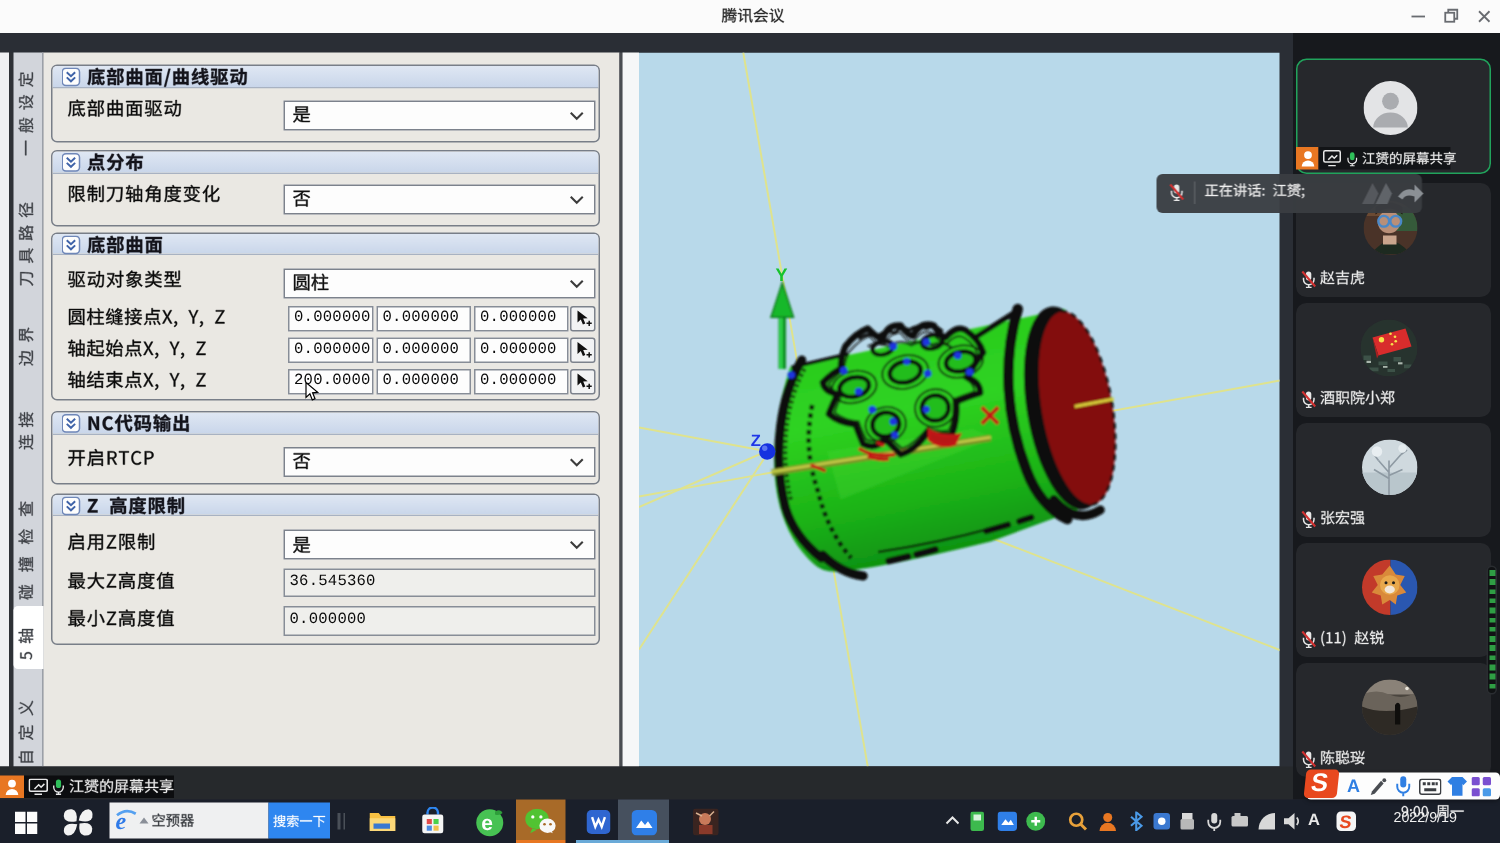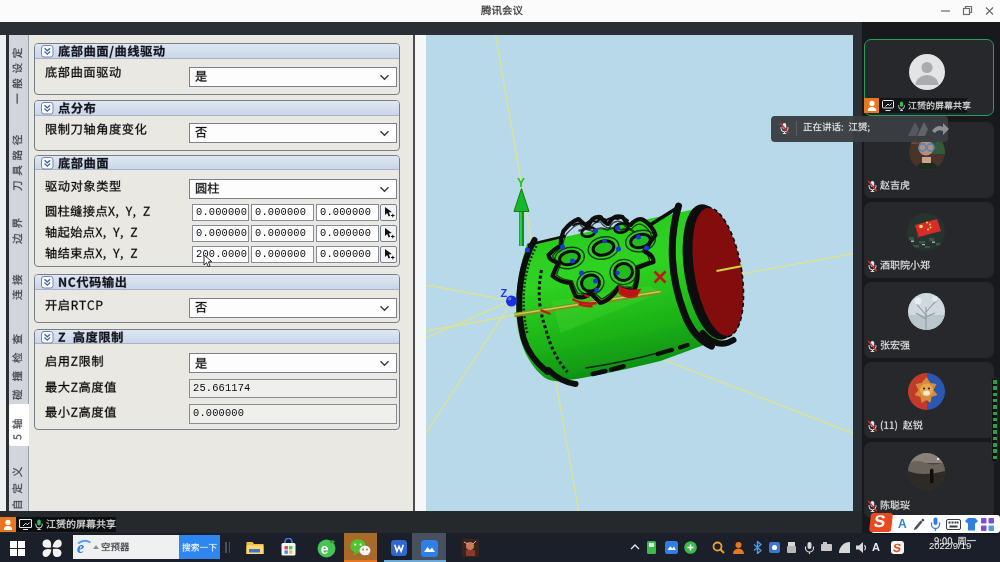--- a/index.html
+++ b/index.html
@@ -178,21 +178,21 @@
 <div style="position:absolute;left:195px;top:356.5px;z-index:4;line-height:0;"><svg width="14" height="16" style="overflow:visible">
       <path transform="translate(0,10.7)" d="M2.9 -7.4H9.2V-6.4H2.9ZM2.9 -9.1H9.2V-8.1H2.9ZM2 -9.7V-5.7H10.2V-9.7ZM2.8 -3.6C2.5 -1.9 1.7 -0.5 0.4 0.4C0.6 0.5 1 0.8 1.1 1C1.9 0.4 2.6 -0.4 3 -1.3C4 0.4 5.6 0.7 8.1 0.7H11.4C11.5 0.5 11.6 0.1 11.7 -0.1C11.1 -0.1 8.6 -0.1 8.1 -0.1C7.6 -0.1 7.1 -0.1 6.7 -0.2V-1.9H10.7V-2.7H6.7V-4.1H11.5V-4.9H0.7V-4.1H5.7V-0.4C4.7 -0.6 3.9 -1.2 3.4 -2.3C3.6 -2.7 3.6 -3.1 3.7 -3.5Z" fill="#111" stroke="#111" stroke-width="0.27"></path>
     </svg></div>
 <svg class="abs" style="left:379px;top:360.0px;z-index:4" width="12" height="8">
 <path d="M1.5 1.2 l4 4 4-4" fill="none" stroke="#3c3c3c" stroke-width="1.4"></path>
   </svg>
 <div style="position:absolute;left:44.5px;top:381px;z-index:3;line-height:0;"><svg width="73" height="16" style="overflow:visible">
       <path transform="translate(0,10.7)" d="M3 -7.7H9.2V-6.9H3ZM3 -9.2H9.2V-8.4H3ZM2.1 -9.9V-6.2H10.1V-9.9ZM4.8 -4.8V-4H2.6V-4.8ZM0.6 -0.5 0.7 0.3 4.8 -0.2V1H5.7V-0.3L6.4 -0.4V-1.1L5.7 -1.1V-4.8H11.6V-5.6H0.6V-4.8H1.8V-0.6ZM6.2 -4V-3.3H6.9L6.7 -3.2C7 -2.3 7.5 -1.5 8.2 -0.9C7.5 -0.4 6.8 0 6 0.3C6.1 0.4 6.4 0.7 6.5 0.9C7.3 0.6 8.1 0.2 8.8 -0.3C9.5 0.2 10.3 0.7 11.2 0.9C11.3 0.7 11.6 0.4 11.8 0.2C10.9 0 10.1 -0.4 9.4 -0.9C10.2 -1.6 10.8 -2.6 11.2 -3.8L10.7 -4.1L10.5 -4ZM7.5 -3.3H10.2C9.8 -2.5 9.4 -1.9 8.8 -1.4C8.2 -1.9 7.8 -2.5 7.5 -3.3ZM4.8 -3.3V-2.4H2.6V-3.3ZM4.8 -1.7V-1L2.6 -0.7V-1.7Z M18.4 -10.2C18.4 -9.3 18.4 -8 18.2 -6.7H13.6V-5.8H18.1C17.6 -3.5 16.4 -1.1 13.3 0.2C13.6 0.4 13.9 0.7 14 1C17 -0.4 18.3 -2.8 18.9 -5.1C19.9 -2.3 21.4 -0.2 23.8 1C24 0.7 24.3 0.3 24.5 0.1C22.1 -0.9 20.5 -3.1 19.7 -5.8H24.3V-6.7H19.2C19.4 -8 19.4 -9.2 19.4 -10.2Z M26.2 0H32.4V-1H27.6L32.3 -8.3V-8.9H26.6V-8H30.9L26.2 -0.7Z M37 -6.8H42.3V-5.7H37ZM36.1 -7.5V-5H43.3V-7.5ZM38.9 -10.1 39.3 -9H34.3V-8.2H45V-9H40.3C40.2 -9.4 40 -9.9 39.8 -10.3ZM34.7 -4.4V1H35.6V-3.6H43.7V0C43.7 0.1 43.6 0.2 43.5 0.2C43.3 0.2 42.8 0.2 42.2 0.2C42.3 0.4 42.5 0.7 42.5 0.9C43.3 0.9 43.8 0.9 44.2 0.8C44.5 0.6 44.6 0.5 44.6 0V-4.4ZM37 -2.9V0.3H37.9V-0.4H42.2V-2.9ZM37.9 -2.2H41.3V-1H37.9Z M51.1 -7.9V-6.8H49.1V-6H51.1V-4H55.8V-6H57.8V-6.8H55.8V-7.9H54.9V-6.8H51.9V-7.9ZM54.9 -6V-4.7H51.9V-6ZM55.6 -2.5C55.1 -1.8 54.3 -1.3 53.4 -1C52.6 -1.4 51.8 -1.9 51.3 -2.5ZM49.3 -3.2V-2.5H50.9L50.4 -2.3C50.9 -1.6 51.6 -1 52.4 -0.6C51.3 -0.2 50 0 48.7 0.1C48.8 0.3 49 0.7 49.1 0.9C50.6 0.7 52.1 0.4 53.4 -0.1C54.6 0.5 56 0.8 57.6 1C57.7 0.7 57.9 0.4 58.1 0.2C56.8 0.1 55.5 -0.2 54.4 -0.6C55.5 -1.1 56.4 -1.9 56.9 -3L56.4 -3.3L56.2 -3.2ZM52.1 -10.1C52.3 -9.8 52.5 -9.4 52.6 -9H47.9V-5.7C47.9 -3.9 47.8 -1.3 46.8 0.6C47 0.6 47.4 0.8 47.6 1C48.7 -1 48.8 -3.8 48.8 -5.7V-8.2H57.9V-9H53.7C53.5 -9.4 53.3 -9.9 53 -10.3Z M66.5 -10.2C66.4 -9.9 66.4 -9.4 66.3 -9H63.2V-8.2H66.2C66.1 -7.8 66 -7.4 65.9 -7.1H63.8V-0.2H62.6V0.6H70.8V-0.2H69.8V-7.1H66.8C66.9 -7.4 67 -7.8 67 -8.2H70.5V-9H67.2L67.4 -10.2ZM64.6 -0.2V-1.2H68.9V-0.2ZM64.6 -4.6H68.9V-3.6H64.6ZM64.6 -5.3V-6.3H68.9V-5.3ZM64.6 -2.9H68.9V-1.9H64.6ZM62.4 -10.2C61.7 -8.4 60.7 -6.6 59.5 -5.4C59.7 -5.1 60 -4.7 60.1 -4.5C60.4 -4.9 60.8 -5.3 61.1 -5.8V1H62V-7.2C62.4 -8.1 62.9 -9 63.2 -10Z" fill="#0c0c0c" stroke="#0c0c0c" stroke-width="0.27"></path>
     </svg></div>
 <div style="position:absolute;left:189px;top:378.5px;width:208px;height:19.5px;background:#efefec;border:1px solid #878d97;z-index:3"></div>
-<div style="position:absolute;left:193px;top:381.75px;z-index:4;font-family:'Liberation Mono',monospace;font-size:10.4px;color:#0a0a0a;letter-spacing:0.15px;line-height:13px">25.661174</div>
+<div style="position:absolute;left:193px;top:381.75px;z-index:4;font-family:'Liberation Mono',monospace;font-size:10.4px;color:#0a0a0a;letter-spacing:0.15px;line-height:13px">36.545360</div>
 <div style="position:absolute;left:44.5px;top:406px;z-index:3;line-height:0;"><svg width="73" height="16" style="overflow:visible">
       <path transform="translate(0,10.7)" d="M3 -7.7H9.2V-6.9H3ZM3 -9.2H9.2V-8.4H3ZM2.1 -9.9V-6.2H10.1V-9.9ZM4.8 -4.8V-4H2.6V-4.8ZM0.6 -0.5 0.7 0.3 4.8 -0.2V1H5.7V-0.3L6.4 -0.4V-1.1L5.7 -1.1V-4.8H11.6V-5.6H0.6V-4.8H1.8V-0.6ZM6.2 -4V-3.3H6.9L6.7 -3.2C7 -2.3 7.5 -1.5 8.2 -0.9C7.5 -0.4 6.8 0 6 0.3C6.1 0.4 6.4 0.7 6.5 0.9C7.3 0.6 8.1 0.2 8.8 -0.3C9.5 0.2 10.3 0.7 11.2 0.9C11.3 0.7 11.6 0.4 11.8 0.2C10.9 0 10.1 -0.4 9.4 -0.9C10.2 -1.6 10.8 -2.6 11.2 -3.8L10.7 -4.1L10.5 -4ZM7.5 -3.3H10.2C9.8 -2.5 9.4 -1.9 8.8 -1.4C8.2 -1.9 7.8 -2.5 7.5 -3.3ZM4.8 -3.3V-2.4H2.6V-3.3ZM4.8 -1.7V-1L2.6 -0.7V-1.7Z M18.5 -10.1V-0.3C18.5 -0 18.4 0 18.1 0C17.9 0 17 0.1 16.1 0C16.2 0.3 16.4 0.7 16.5 1C17.6 1 18.4 1 18.8 0.8C19.3 0.7 19.4 0.4 19.4 -0.3V-10.1ZM21.4 -7C22.5 -5.2 23.4 -2.9 23.7 -1.5L24.7 -1.9C24.4 -3.3 23.4 -5.6 22.3 -7.3ZM15.3 -7.2C15 -5.6 14.3 -3.5 13.2 -2.2C13.4 -2.1 13.8 -1.8 14.1 -1.7C15.2 -3 15.9 -5.2 16.3 -7Z M26.2 0H32.4V-1H27.6L32.3 -8.3V-8.9H26.6V-8H30.9L26.2 -0.7Z M37 -6.8H42.3V-5.7H37ZM36.1 -7.5V-5H43.3V-7.5ZM38.9 -10.1 39.3 -9H34.3V-8.2H45V-9H40.3C40.2 -9.4 40 -9.9 39.8 -10.3ZM34.7 -4.4V1H35.6V-3.6H43.7V0C43.7 0.1 43.6 0.2 43.5 0.2C43.3 0.2 42.8 0.2 42.2 0.2C42.3 0.4 42.5 0.7 42.5 0.9C43.3 0.9 43.8 0.9 44.2 0.8C44.5 0.6 44.6 0.5 44.6 0V-4.4ZM37 -2.9V0.3H37.9V-0.4H42.2V-2.9ZM37.9 -2.2H41.3V-1H37.9Z M51.1 -7.9V-6.8H49.1V-6H51.1V-4H55.8V-6H57.8V-6.8H55.8V-7.9H54.9V-6.8H51.9V-7.9ZM54.9 -6V-4.7H51.9V-6ZM55.6 -2.5C55.1 -1.8 54.3 -1.3 53.4 -1C52.6 -1.4 51.8 -1.9 51.3 -2.5ZM49.3 -3.2V-2.5H50.9L50.4 -2.3C50.9 -1.6 51.6 -1 52.4 -0.6C51.3 -0.2 50 0 48.7 0.1C48.8 0.3 49 0.7 49.1 0.9C50.6 0.7 52.1 0.4 53.4 -0.1C54.6 0.5 56 0.8 57.6 1C57.7 0.7 57.9 0.4 58.1 0.2C56.8 0.1 55.5 -0.2 54.4 -0.6C55.5 -1.1 56.4 -1.9 56.9 -3L56.4 -3.3L56.2 -3.2ZM52.1 -10.1C52.3 -9.8 52.5 -9.4 52.6 -9H47.9V-5.7C47.9 -3.9 47.8 -1.3 46.8 0.6C47 0.6 47.4 0.8 47.6 1C48.7 -1 48.8 -3.8 48.8 -5.7V-8.2H57.9V-9H53.7C53.5 -9.4 53.3 -9.9 53 -10.3Z M66.5 -10.2C66.4 -9.9 66.4 -9.4 66.3 -9H63.2V-8.2H66.2C66.1 -7.8 66 -7.4 65.9 -7.1H63.8V-0.2H62.6V0.6H70.8V-0.2H69.8V-7.1H66.8C66.9 -7.4 67 -7.8 67 -8.2H70.5V-9H67.2L67.4 -10.2ZM64.6 -0.2V-1.2H68.9V-0.2ZM64.6 -4.6H68.9V-3.6H64.6ZM64.6 -5.3V-6.3H68.9V-5.3ZM64.6 -2.9H68.9V-1.9H64.6ZM62.4 -10.2C61.7 -8.4 60.7 -6.6 59.5 -5.4C59.7 -5.1 60 -4.7 60.1 -4.5C60.4 -4.9 60.8 -5.3 61.1 -5.8V1H62V-7.2C62.4 -8.1 62.9 -9 63.2 -10Z" fill="#0c0c0c" stroke="#0c0c0c" stroke-width="0.27"></path>
     </svg></div>
 <div style="position:absolute;left:189px;top:404px;width:208px;height:19.5px;background:#efefec;border:1px solid #878d97;z-index:3"></div>
 <div style="position:absolute;left:193px;top:407.25px;z-index:4;font-family:'Liberation Mono',monospace;font-size:10.4px;color:#0a0a0a;letter-spacing:0.15px;line-height:13px">0.000000</div>
 <svg class="abs" style="left:203px;top:255px;z-index:9" width="10" height="14">
 <path d="M1 0 l0 10 2.6-2.4 1.6 4 1.8-0.8 -1.6-3.9 3.4-0.3 z" fill="#fff" stroke="#000" stroke-width="0.8"></path>
   </svg>
 <svg class="abs" style="left:425.5px;top:35px;z-index:1" width="427.5" height="476" viewBox="425.5 35 427.5 476">
 <rect x="425.5" y="35" width="427.5" height="476" fill="#b8d9ea"></rect>

